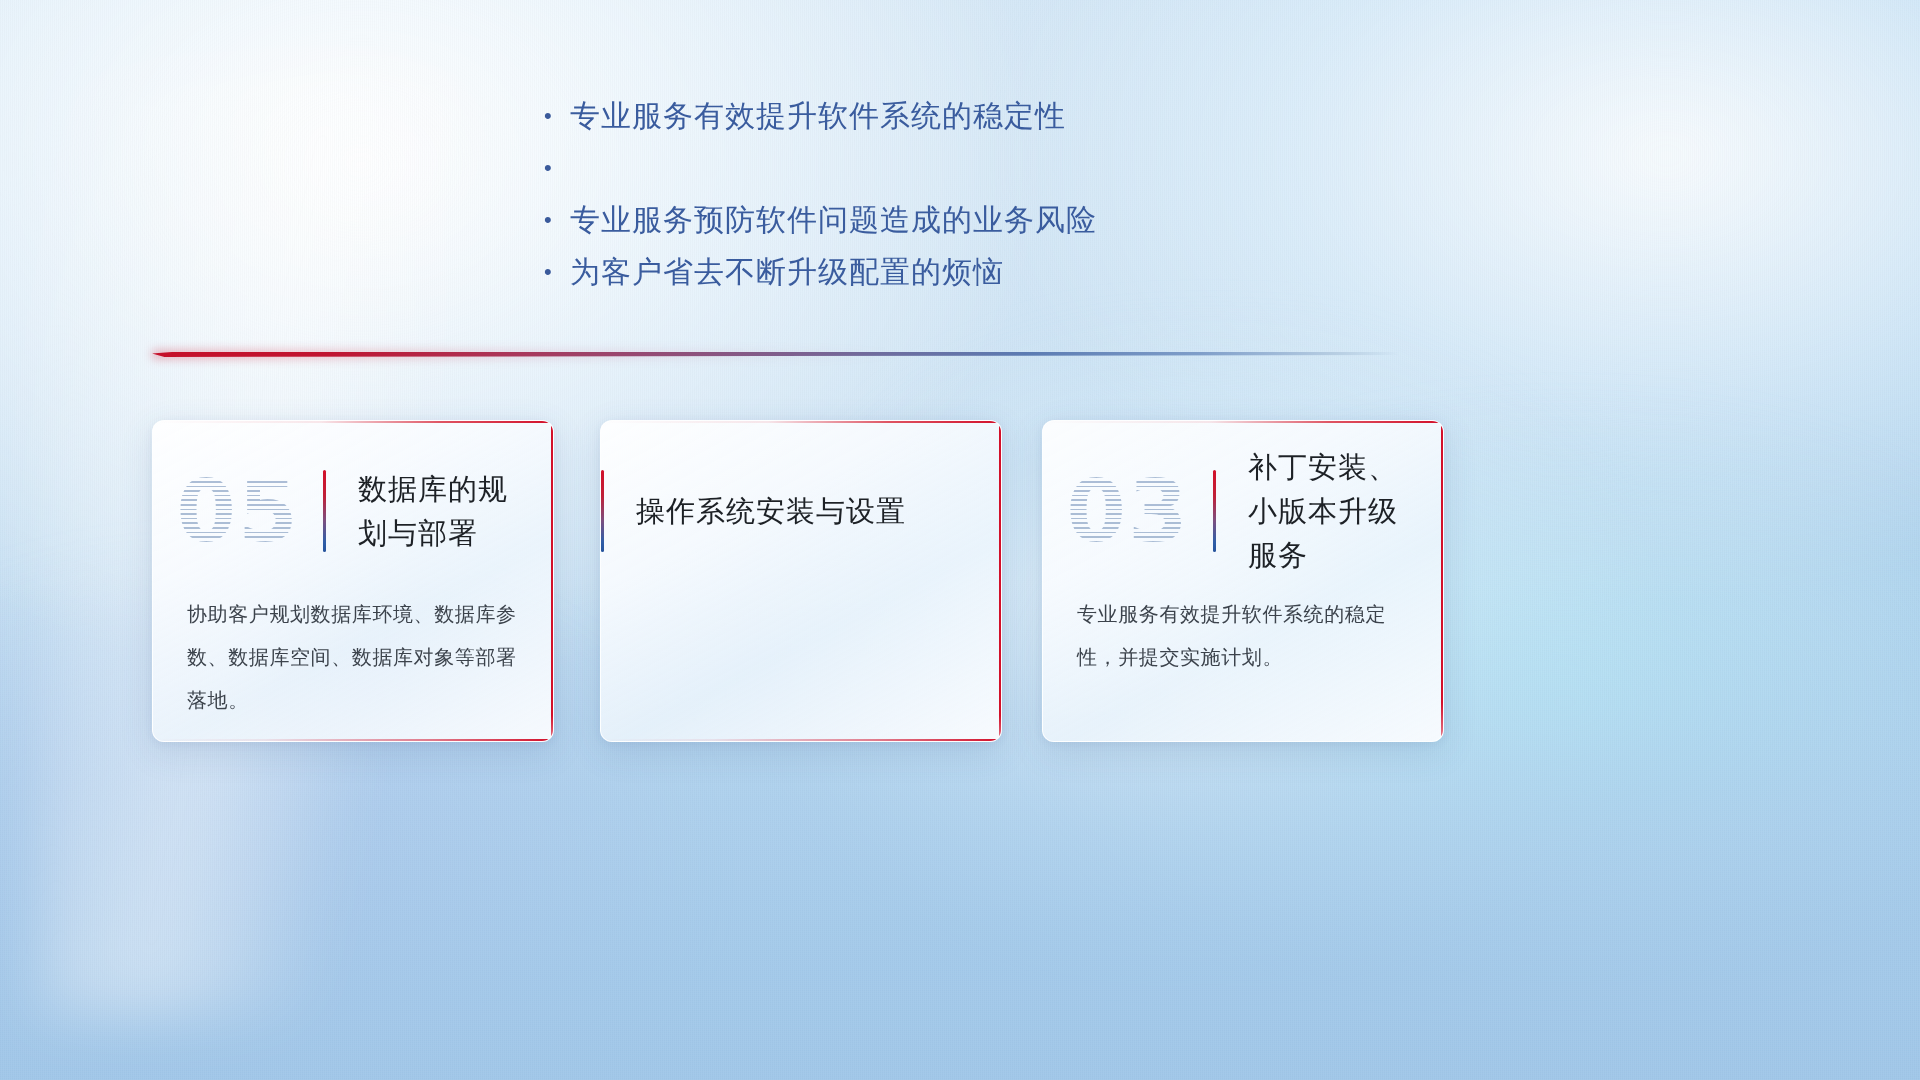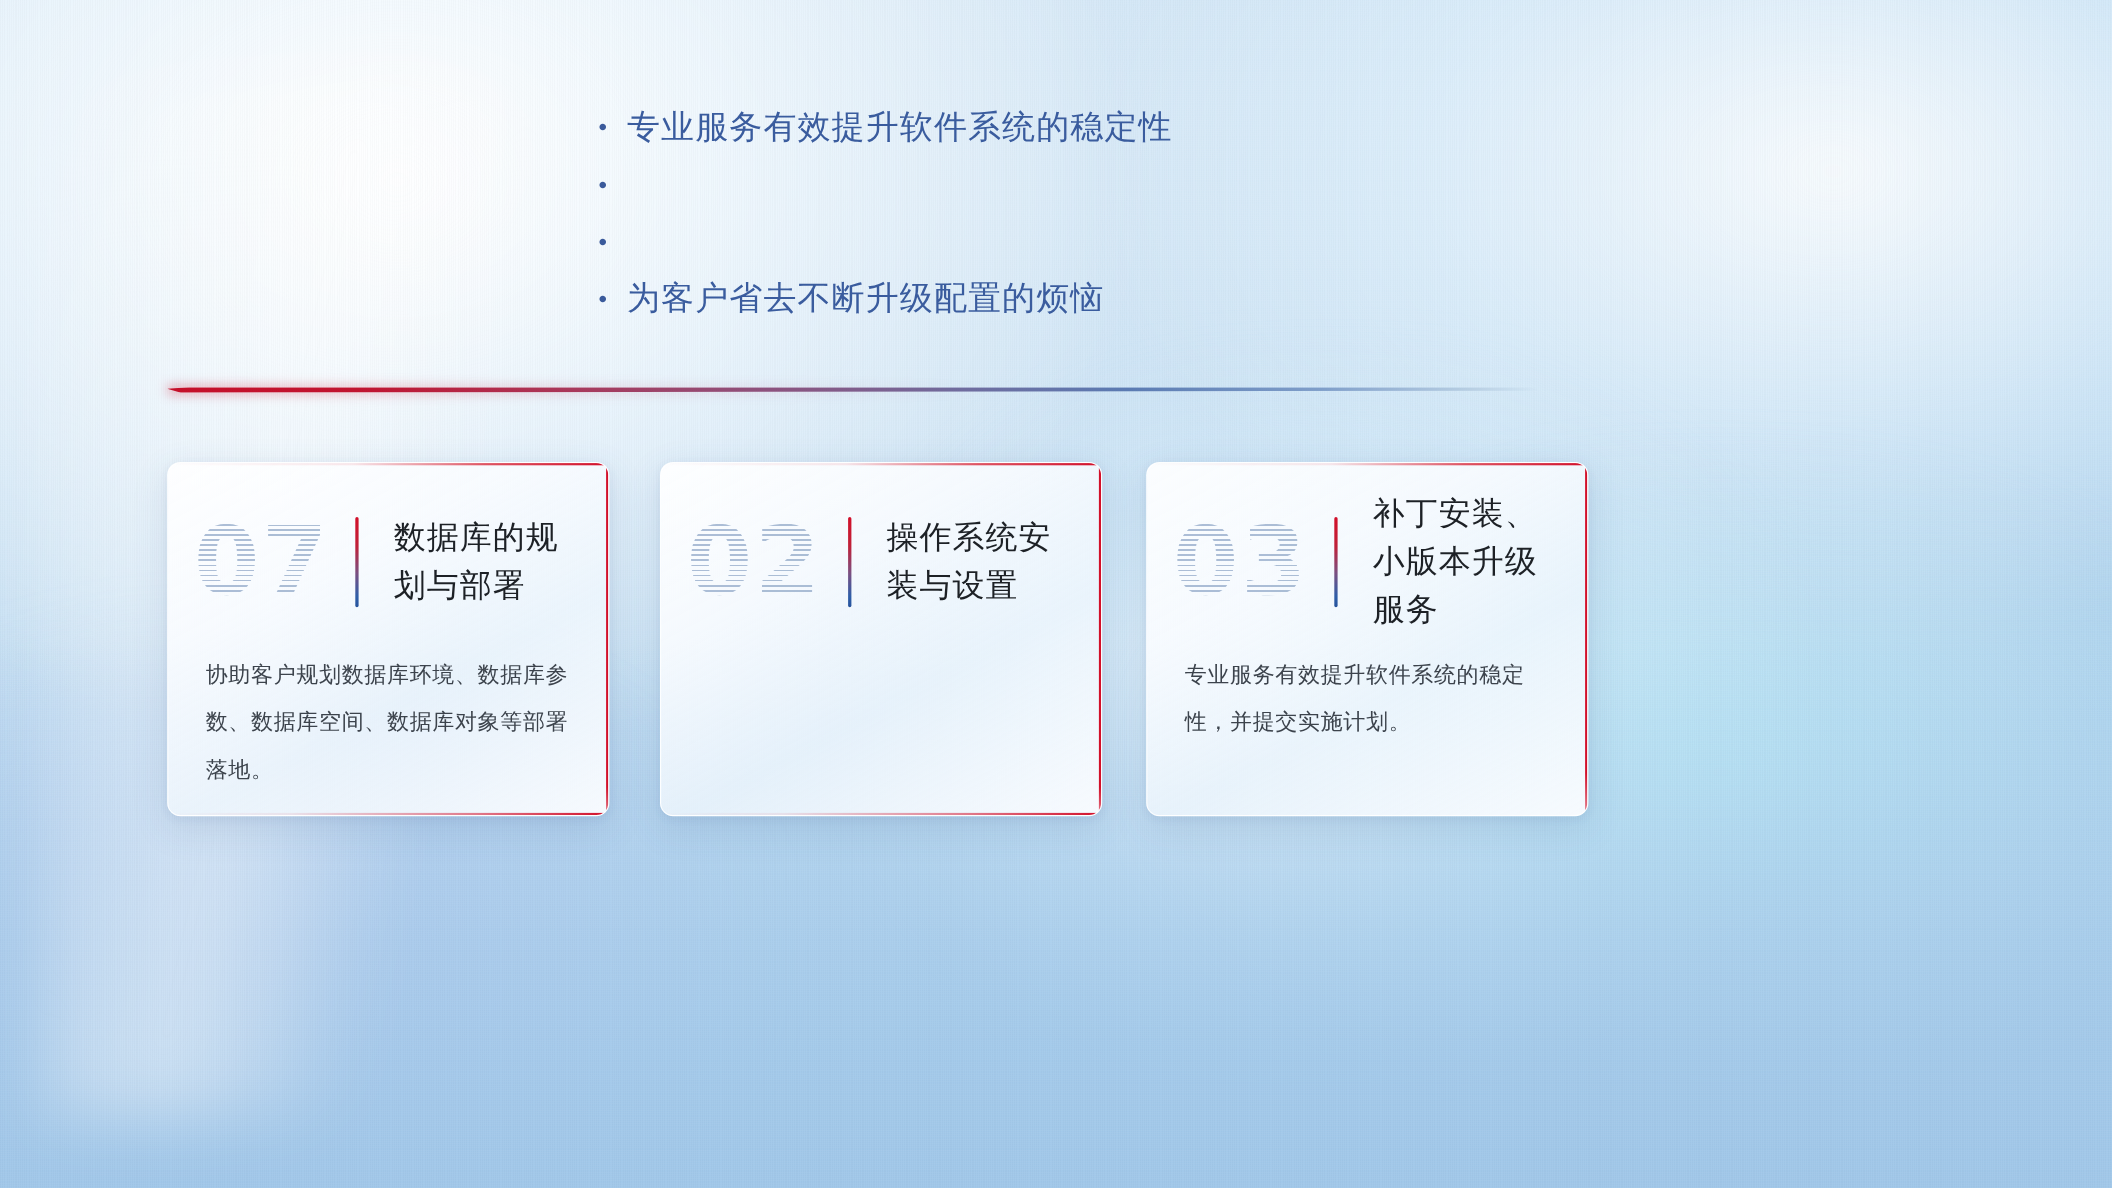--- a/index.html
+++ b/index.html
@@ -201,20 +201,21 @@
     <span class="bullet-dot">•</span>
     <span class="bullet-text">专业服务有效提升软件系统的稳定性</span>
   </div>
 
   <div class="bullet-row">
     <span class="bullet-dot">•</span>
   </div>
 
   <div class="bullet-row">
     <span class="bullet-dot">•</span>
+    <span class="bullet-text">专业服务预防软件问题造成的业务风险</span>
   </div>
 
   <div class="bullet-row">
     <span class="bullet-dot">•</span>
     <span class="bullet-text">为客户省去不断升级配置的烦恼</span>
   </div>
 
 </div>
 
 <div id="divider">
@@ -222,33 +223,32 @@
   <div class="div-line"></div>
 </div>
 
 <div id="cards">
 
   <div class="card c1">
     <div class="accent-top"></div>
     <div class="accent-right"></div>
     <div class="accent-bottom"></div>
     <div class="card-head">
-      <div class="num">07</div>
+      <div class="num">05</div>
       <div class="vbar"></div>
       <div class="card-title">数据库的规划与部署</div>
     </div>
     <div class="card-body">协助客户规划数据库环境、数据库参数、数据库空间、数据库对象等部署落地。</div>
   </div>
 
   <div class="card c2">
     <div class="accent-top"></div>
     <div class="accent-right"></div>
     <div class="accent-bottom"></div>
     <div class="card-head">
-      <div class="num">02</div>
       <div class="vbar"></div>
       <div class="card-title">操作系统安装与设置</div>
     </div>
   </div>
 
   <div class="card c3">
     <div class="accent-top"></div>
     <div class="accent-right"></div>
     <div class="accent-bottom"></div>
     <div class="card-head">

